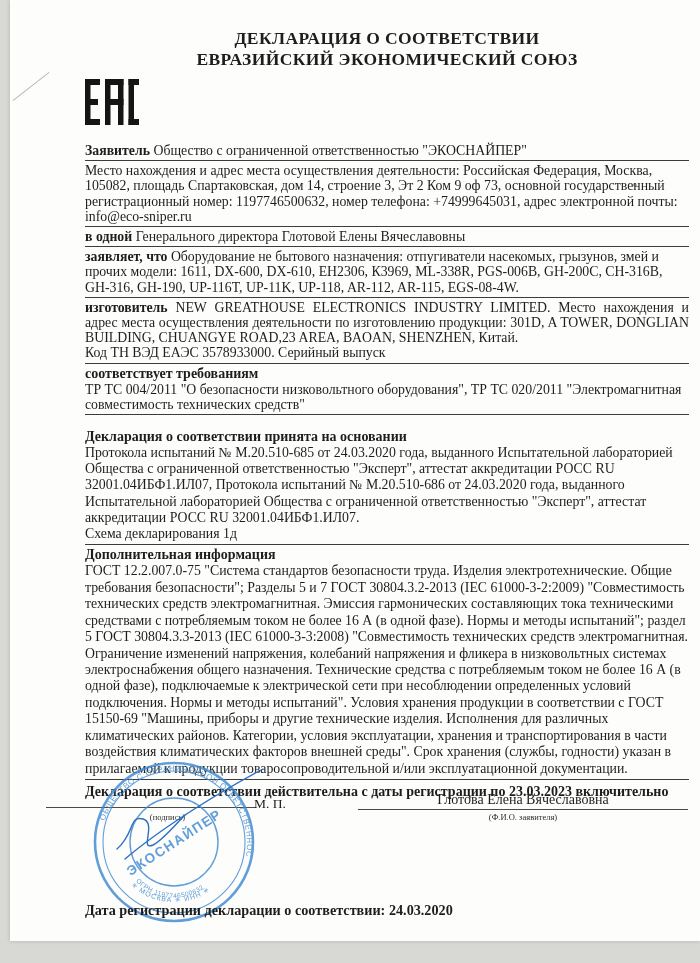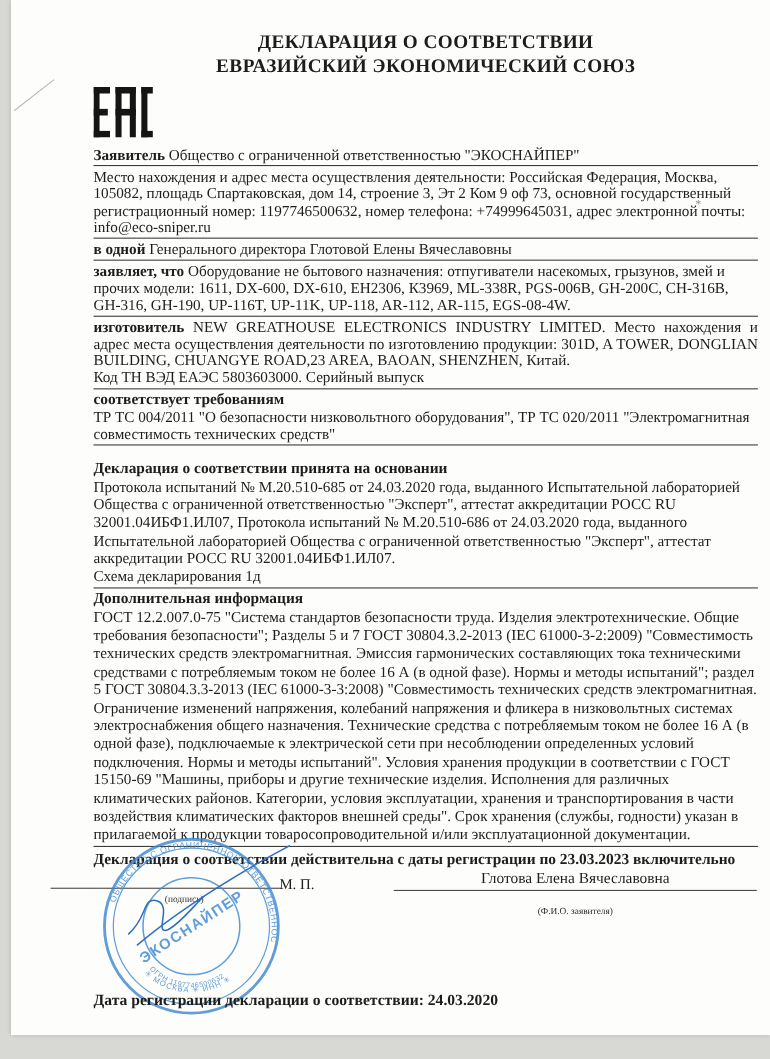--- a/index.html
+++ b/index.html
@@ -26,37 +26,37 @@
   .title { text-align:center; font-weight:bold; font-size:17.5px; line-height:21px; letter-spacing:.4px; }
 
   .logo-row { margin-top:9px; height:48px; }
   .eac { display:block; }
 
   .sec {
     border-bottom:1.5px solid #3c3c3a;
     padding:2px 0 2px 0;
     font-size:13.8px; line-height:15.2px;
   }
-  .sec.first { margin-top:4px; }
+  .sec.first { margin-top:14px; }
   .lbl { font-weight:bold; }
   .hdr { font-weight:bold; font-size:14px; line-height:16px; }
   .just { text-align:justify; }
   .roomy { line-height:16.2px;margin-top:12px; }
   .big { line-height:16.45px; }
   .validity { font-weight:bold; font-size:14px; line-height:17px; padding-top:3px; }
 
   
   .sig-area { position:absolute; left:0; top:760px; width:690px; height:120px; }
   .sig-line-left { position:absolute; left:36px; top:47px; width:210px; border-top:1.3px solid #4a4a48; }
   .sig-caption { position:absolute; left:92px; top:52px; width:100px; text-align:center; font-size:8.5px; color:#2c2c2a;padding-left:31px; }
   .mp { position:absolute; left:244px; top:36px; font-size:13.5px; }
   .fio-wrap { position:absolute; left:348px; top:32px; width:330px; text-align:center; }
   .fio-name { font-size:14px; line-height:15px; }
   .fio-line { border-top:1.2px solid #4a4a48; margin-top:2px; }
-  .fio-caption { font-size:8.5px; color:#2c2c2a; margin-top:13px; }
+  .fio-caption { font-size:8.5px; color:#2c2c2a; margin-top:2px; }
 
   .stamp { position:absolute; left:80px; top:-2px; width:168px; height:168px; opacity:.82; }
   .autograph { position:absolute; left:95px; top:3px; width:165px; height:110px; }
 
   .footer-line { position:absolute; left:75px; font-weight:bold; font-size:14.2px; white-space:nowrap; }
   .reg-num { top:876px; }
   .reg-date { top:902px; }
 
   .artifact-star { position:absolute; left:622px; top:180px; font-size:11px; color:#8a8a86; }
 </style>
@@ -110,21 +110,21 @@
     </div>
 
     <div class="sec">
       <span class="lbl">заявляет, что</span>
       <span>Оборудование не бытового назначения: отпугиватели насекомых, грызунов, змей и прочих модели: 1611, DX-600, DX-610, ЕН2306, К3969, ML-338R, PGS-006B, GH-200C, CH-316B, GH-316, GH-190, UP-116T, UP-11K, UP-118, AR-112, AR-115, EGS-08-4W.</span>
     </div>
 
     <div class="sec just">
       <span class="lbl">изготовитель</span>
       <span>NEW GREATHOUSE ELECTRONICS INDUSTRY LIMITED. Место нахождения и адрес места осуществления деятельности по изготовлению продукции: 301D, A TOWER, DONGLIAN BUILDING, CHUANGYE ROAD,23 AREA, BAOAN, SHENZHEN, Китай.</span>
-      <div>Код ТН ВЭД ЕАЭС 5803603000. Серийный выпуск</div>
+      <div>Код ТН ВЭД ЕАЭС 3578933000. Серийный выпуск</div>
     </div>
 
     <div class="sec">
       <div class="hdr">соответствует требованиям</div>
       <div>ТР ТС 004/2011 "О безопасности низковольтного оборудования", ТР ТС 020/2011 "Электромагнитная совместимость технических средств"</div>
     </div>
 
     <div class="sec roomy">
       <div class="hdr">Декларация о соответствии принята на основании</div>
       <div>Протокола испытаний № М.20.510-685 от 24.03.2020 года, выданного Испытательной лабораторией Общества с ограниченной ответственностью "Эксперт", аттестат аккредитации РОСС RU 32001.04ИБФ1.ИЛ07, Протокола испытаний № М.20.510-686 от 24.03.2020 года, выданного Испытательной лабораторией Общества с ограниченной ответственностью "Эксперт", аттестат аккредитации РОСС RU 32001.04ИБФ1.ИЛ07.</div>

